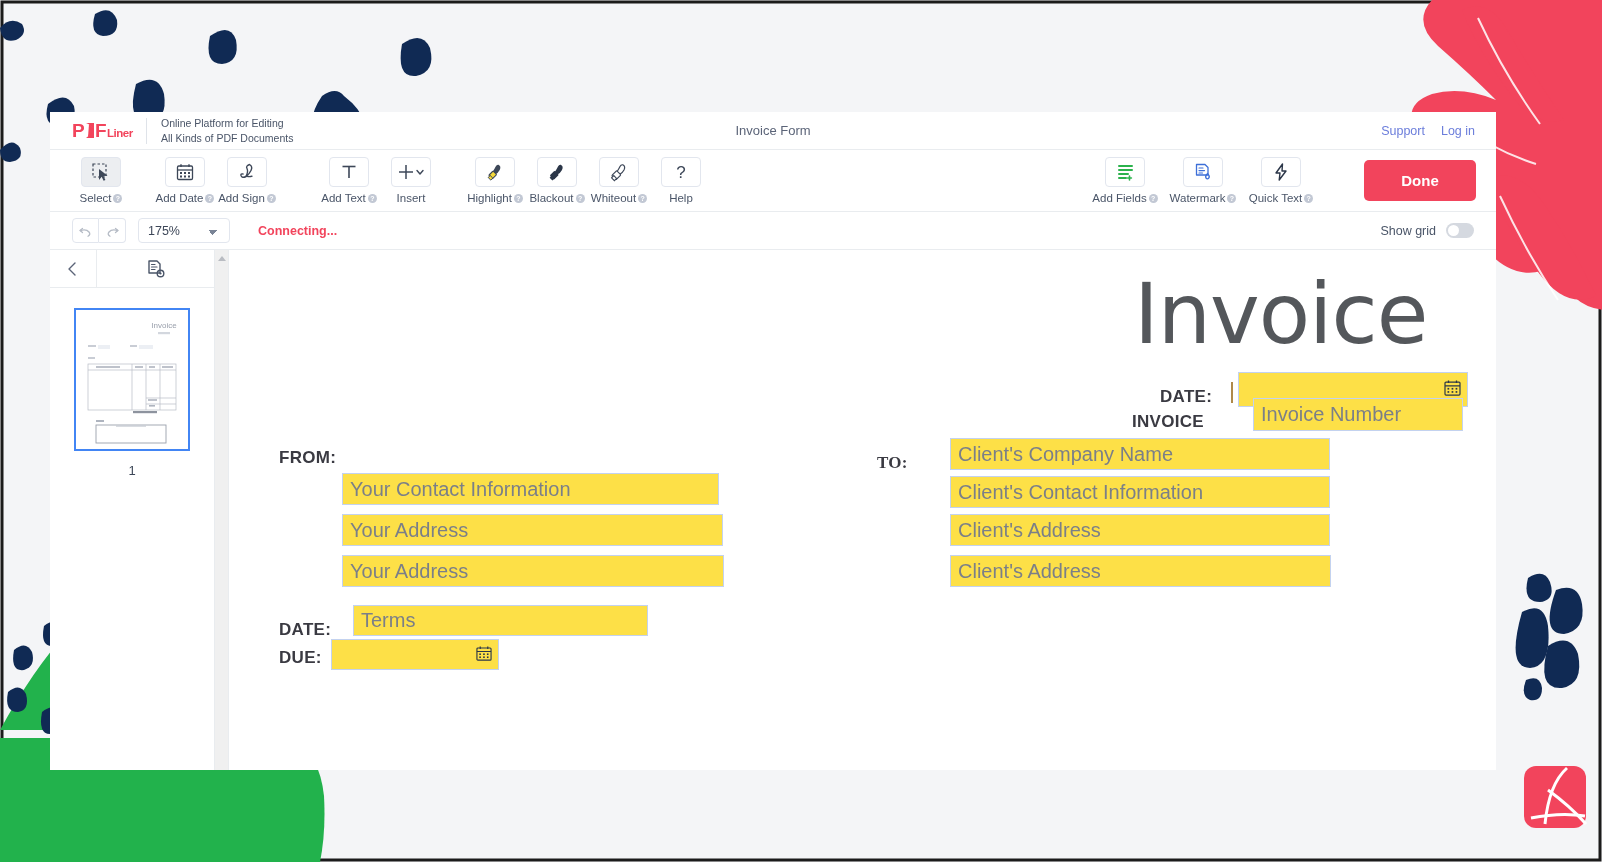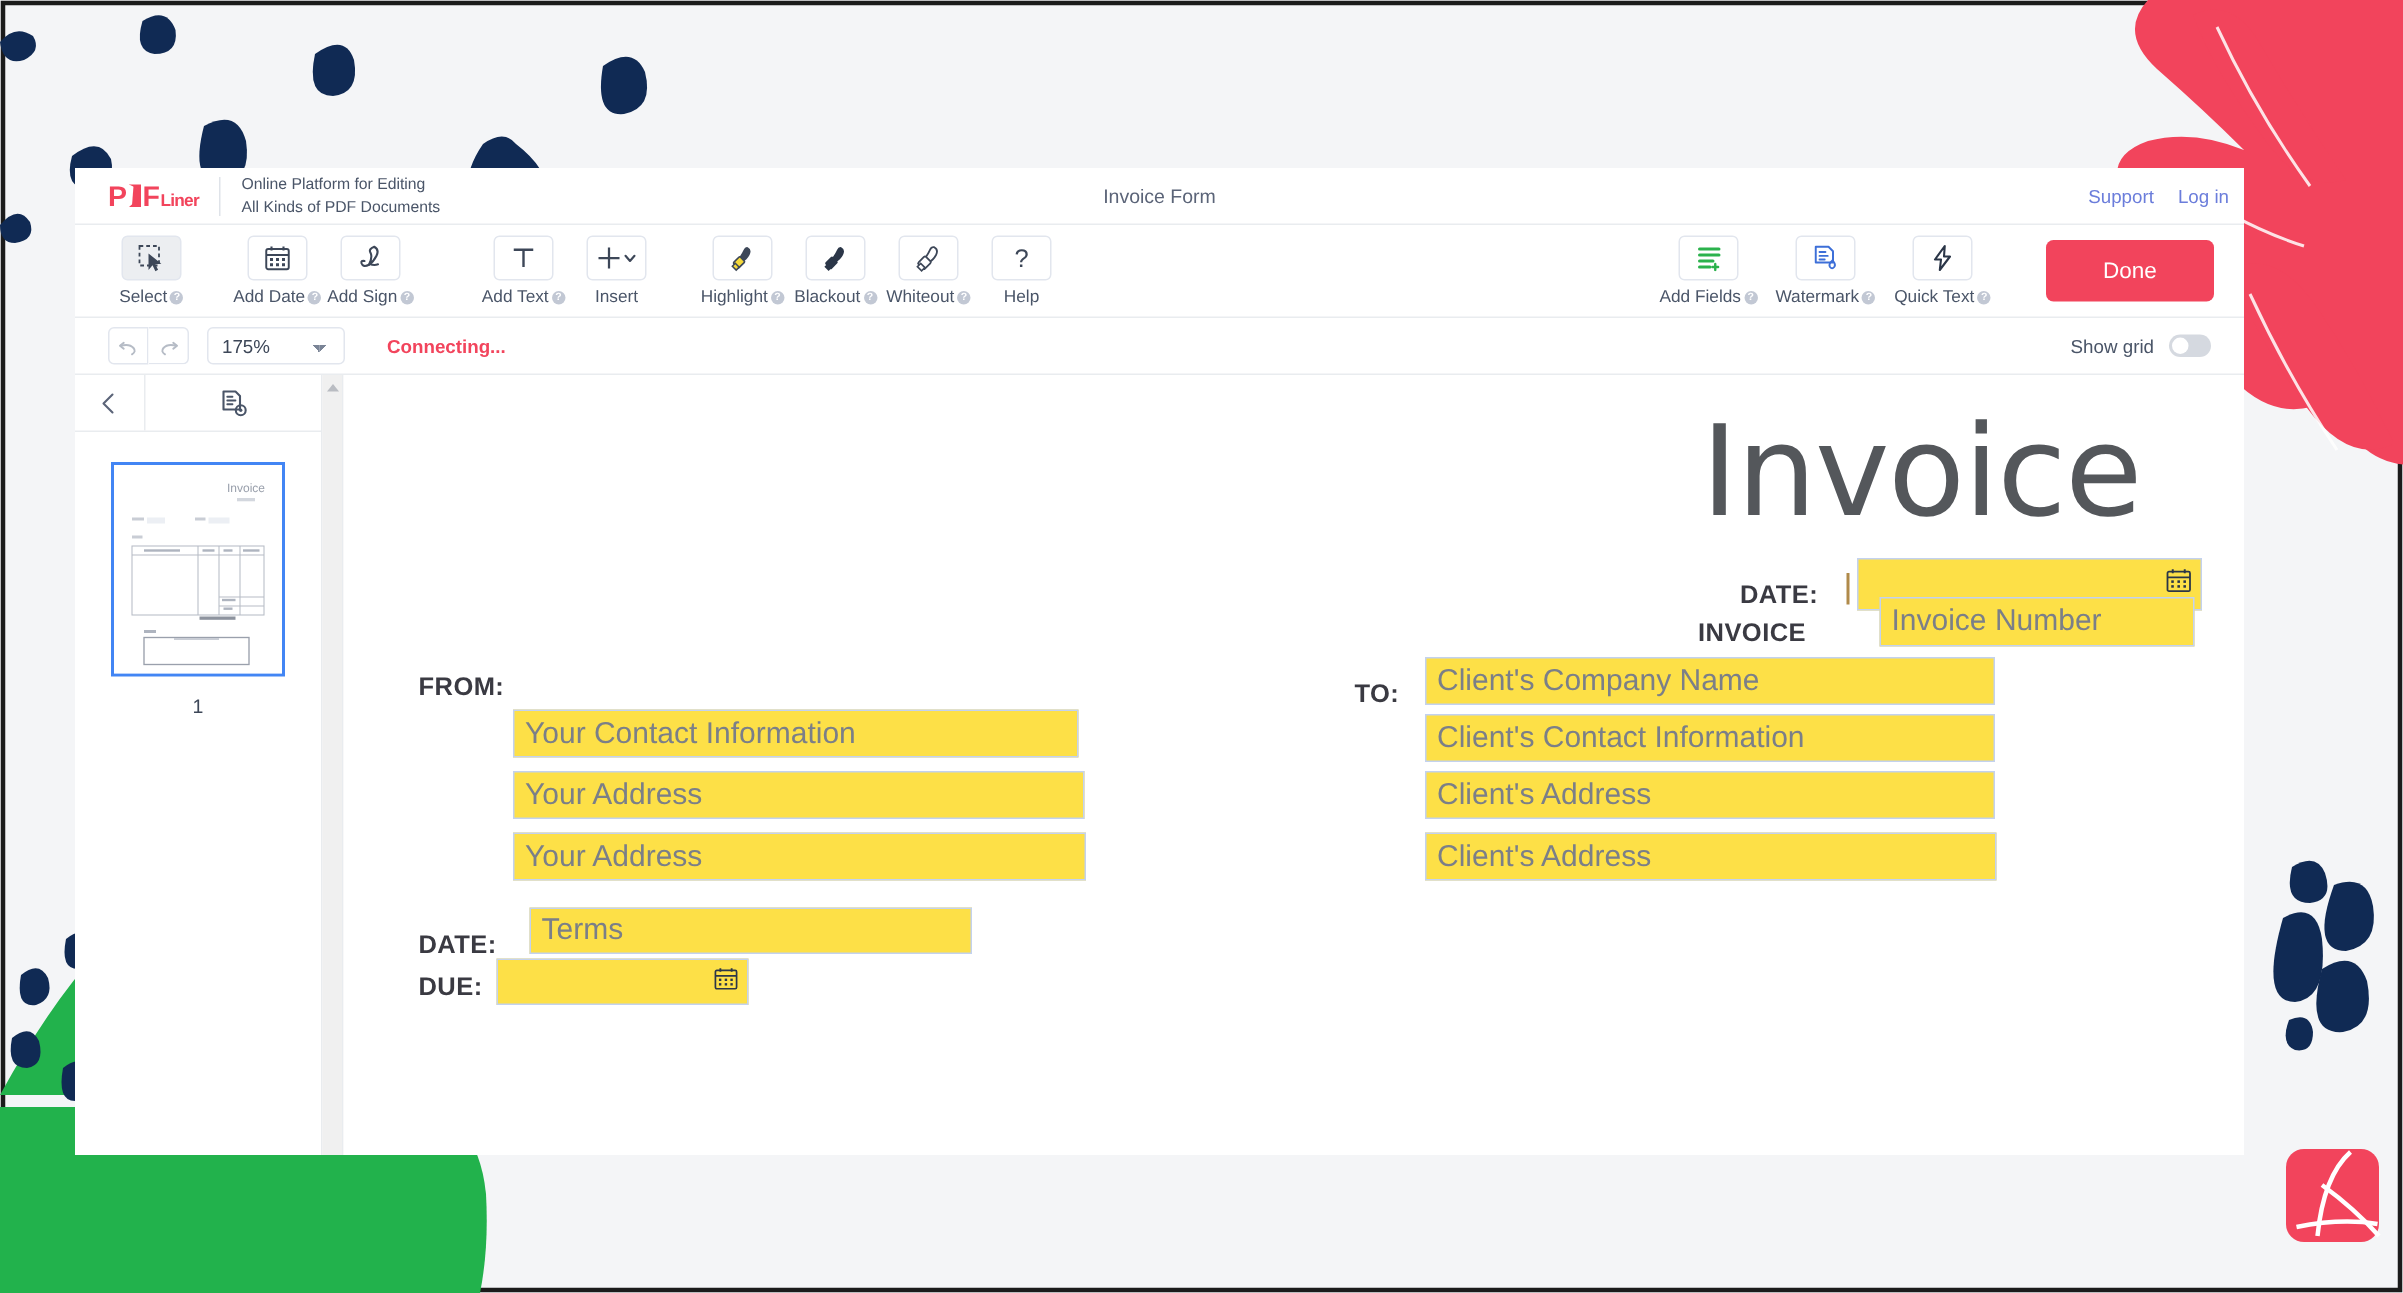--- a/index.html
+++ b/index.html
@@ -37,21 +37,21 @@
     letter-spacing: -0.5px; line-height: 1;
     display: flex; align-items: baseline;
   }
   .brand-divider { width: 1px; height: 26px; background: #dfe3e9; margin: 0 14px 0 12px; }
   .brand-tagline { font-size: 10.5px; color: #4a5568; line-height: 1.35; }
   #doc-title {
     position: absolute; left: 0; right: 0; text-align: center;
     font-size: 13px; color: #5b6478; pointer-events: none;
   }
   #header-right {
-    margin-left: auto; padding-right: 10px; display: flex; gap: 16px; align-items: center;
+    margin-left: auto; padding-right: 21px; display: flex; gap: 16px; align-items: center;
     position: relative; z-index: 2;
   }
   .header-link { font-size: 12.5px; color: #6b7ddb; cursor: pointer; }
 
   
   #toolbar {
     height: 62px; display: flex; align-items: center;
     border-bottom: 1px solid #e9ecef; background: #fff;
     padding: 0 20px; position: relative;
   }
@@ -73,22 +73,22 @@
     width: 9px; height: 9px; border-radius: 50%;
     background: #c2c8d4; color: #fff; font-size: 7px;
     display: inline-flex; align-items: center; justify-content: center;
     font-weight: bold;
   }
   .tool-gap-sm { width: 22px; }
   .tool-gap-md { width: 40px; }
   .tool-wide { width: 74px; }
   #toolbar-right { margin-left: auto; display: flex; align-items: center; gap: 4px; }
   #done-btn {
-    margin-left: 28px; background: #f2445c; color: #fff;
-    font-size: 15px; font-weight: normal;
+    margin-left: 42px; background: #f2445c; color: #fff;
+    font-size: 15px; font-weight: bold;
     width: 112px; height: 41px; border: none; border-radius: 5px;
     cursor: pointer; font-family: "Liberation Sans", sans-serif;
   }
 
   
   #subtoolbar {
     height: 38px; display: flex; align-items: center;
     border-bottom: 1px solid #e9ecef; padding: 0 22px; background: #fff;
   }
   .hist-btn {
@@ -593,21 +593,21 @@
       <div class="fld" style="left:113px; top:223px; width:377px; height:32px;">
         <span>Your Contact Information</span>
       </div>
       <div class="fld" style="left:113px; top:264px; width:381px; height:32px;">
         <span>Your Address</span>
       </div>
       <div class="fld" style="left:113px; top:305px; width:382px; height:32px;">
         <span>Your Address</span>
       </div>
 
-      <div class="lbl" style="left:674px; top:203px;">TO:</div>
+      <div class="lbl" style="left:648px; top:203px;font-family:Liberation Serif, serif;">TO:</div>
       <div class="fld" style="left:721px; top:188px; width:380px; height:32px;">
         <span>Client's Company Name</span>
       </div>
       <div class="fld" style="left:721px; top:226px; width:380px; height:32px;">
         <span>Client's Contact Information</span>
       </div>
       <div class="fld" style="left:721px; top:264px; width:380px; height:32px;">
         <span>Client's Address</span>
       </div>
       <div class="fld" style="left:721px; top:305px; width:381px; height:32px;">

